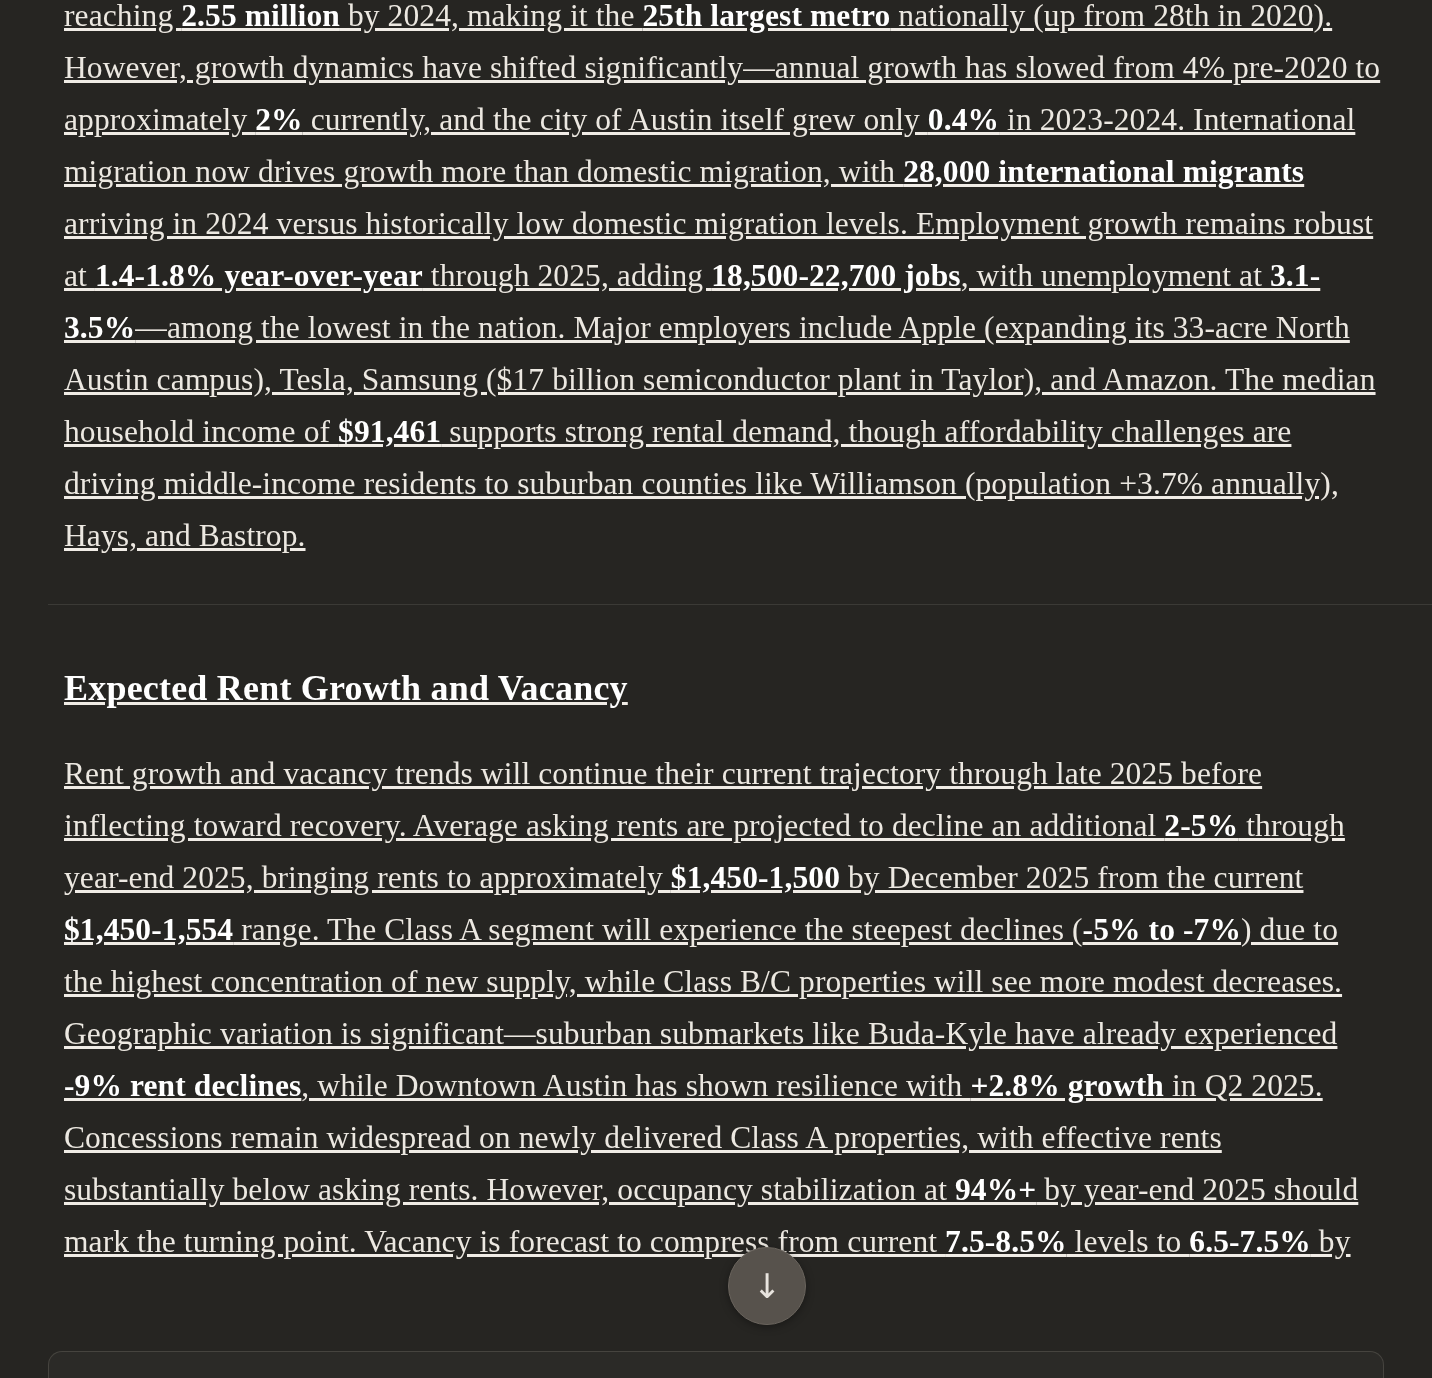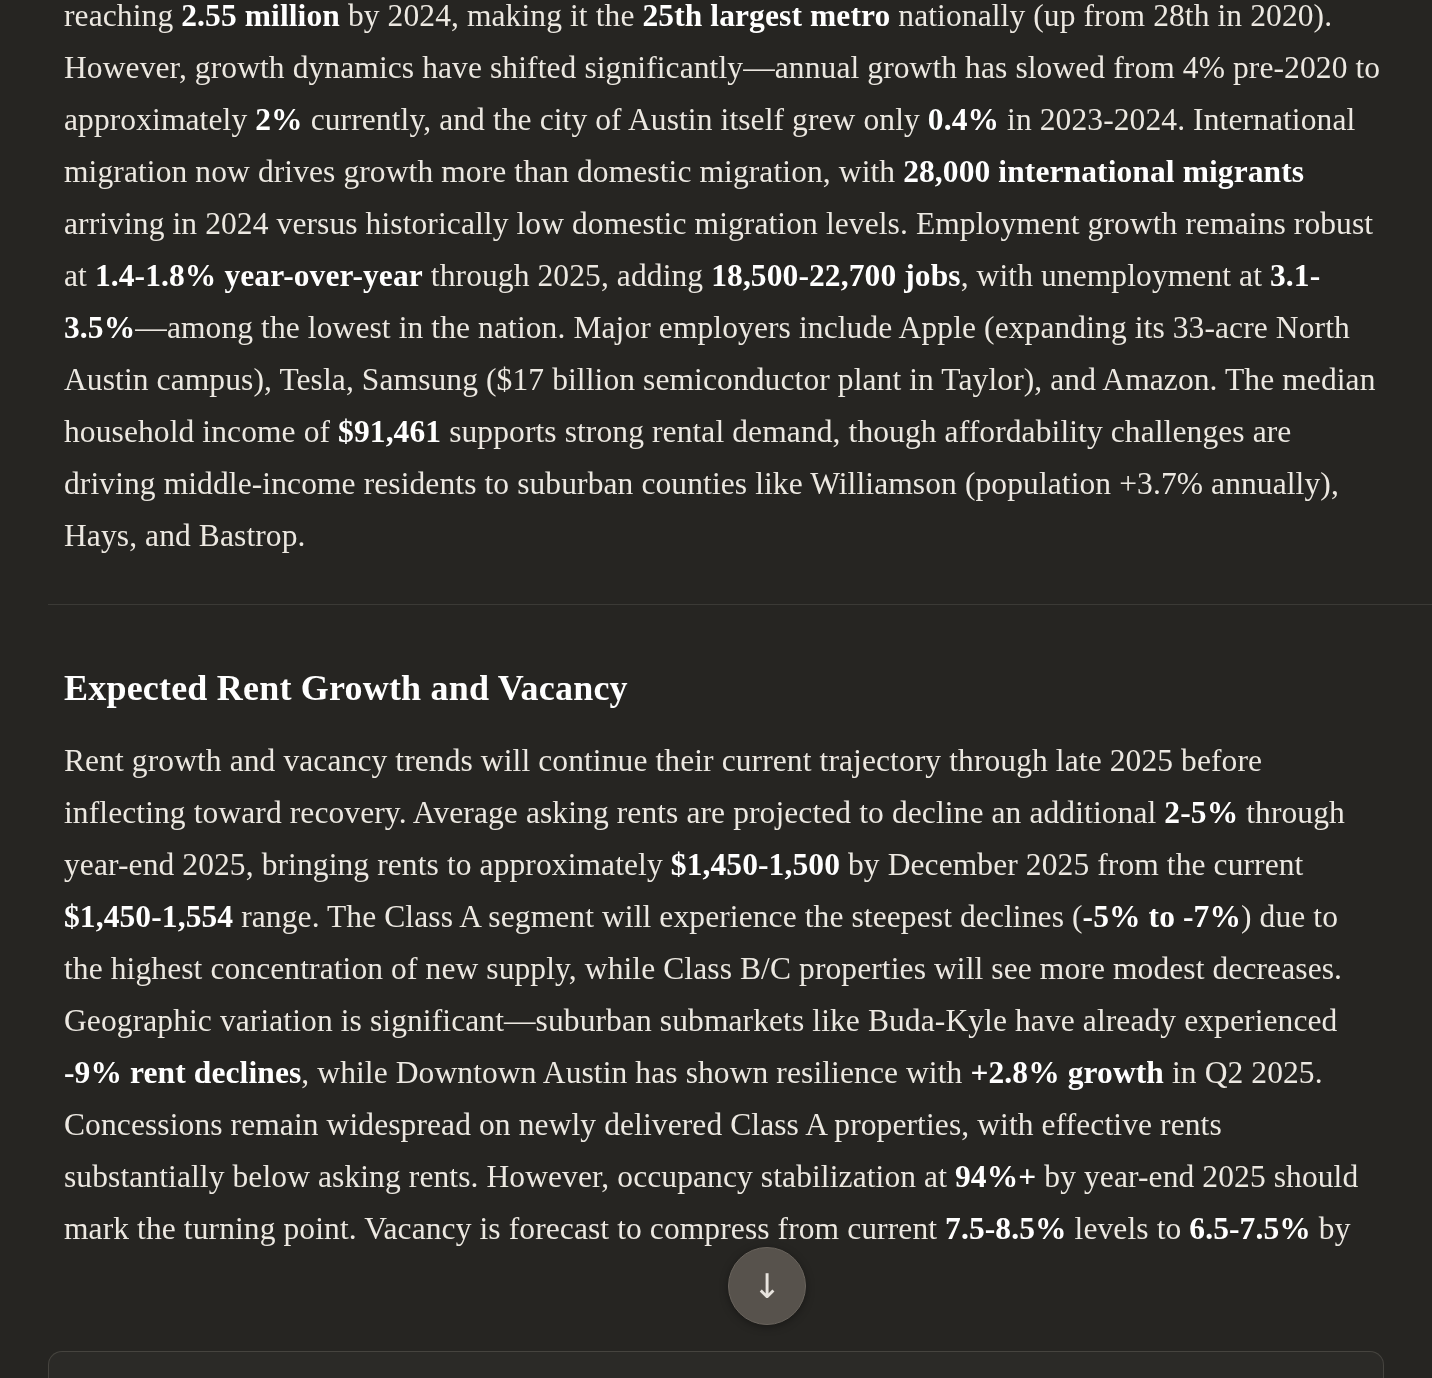--- a/index.html
+++ b/index.html
@@ -14,20 +14,21 @@
     font-family: "Liberation Serif", "DejaVu Serif", serif;
     color: #f0ece6;
   }
   .page {
     position: relative;
     width: 1432px;
     height: 1378px;
     box-sizing: border-box;
     padding: 0 48px 0 64px;
     overflow: hidden;
+    text-decoration: underline;
   }
   .para {
     font-size: 31.5px;
     line-height: 52px;
     letter-spacing: 0.1px;
     color: #ece8e1;
     margin: 0;
     text-align: left;
   }
   .para b, .bold {
@@ -42,21 +43,21 @@
     height: 1px;
     background: #3b3a36;
     margin: 42px 0 0 -16px;
     width: 1384px;
   }
   .section-heading {
     font-size: 36px;
     line-height: 46px;
     font-weight: bold;
     color: #ffffff;
-    margin: 60px 0 24px 0;
+    margin: 60px 0 37px 0;
     letter-spacing: 0.2px;
   }
   .scroll-button {
     position: absolute;
     left: 728px;
     top: 1247px;
     width: 76px;
     height: 76px;
     border-radius: 50%;
     background: #57524c;

